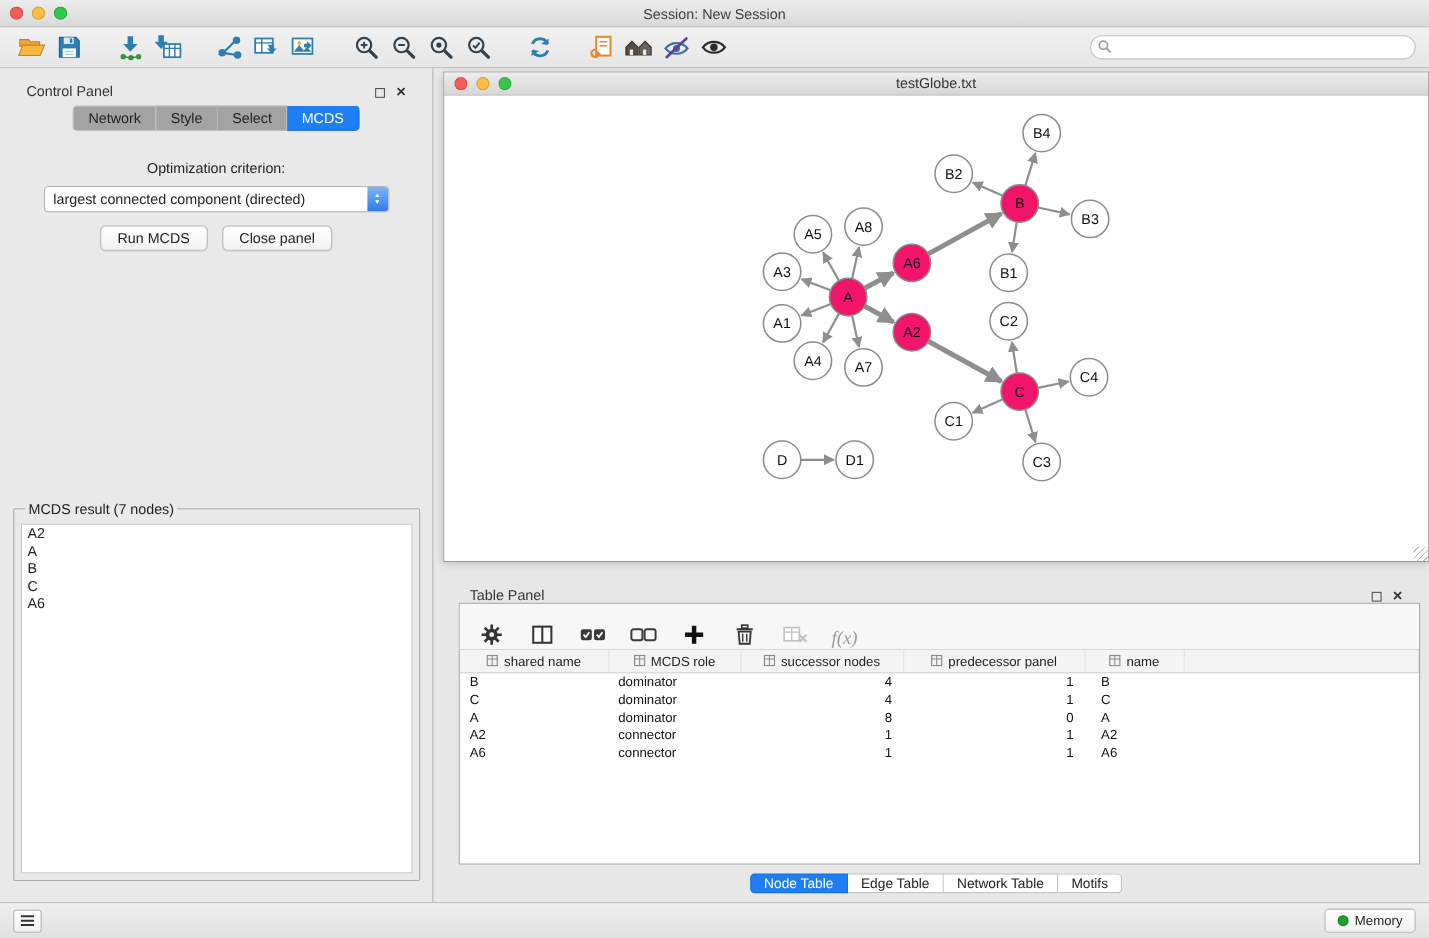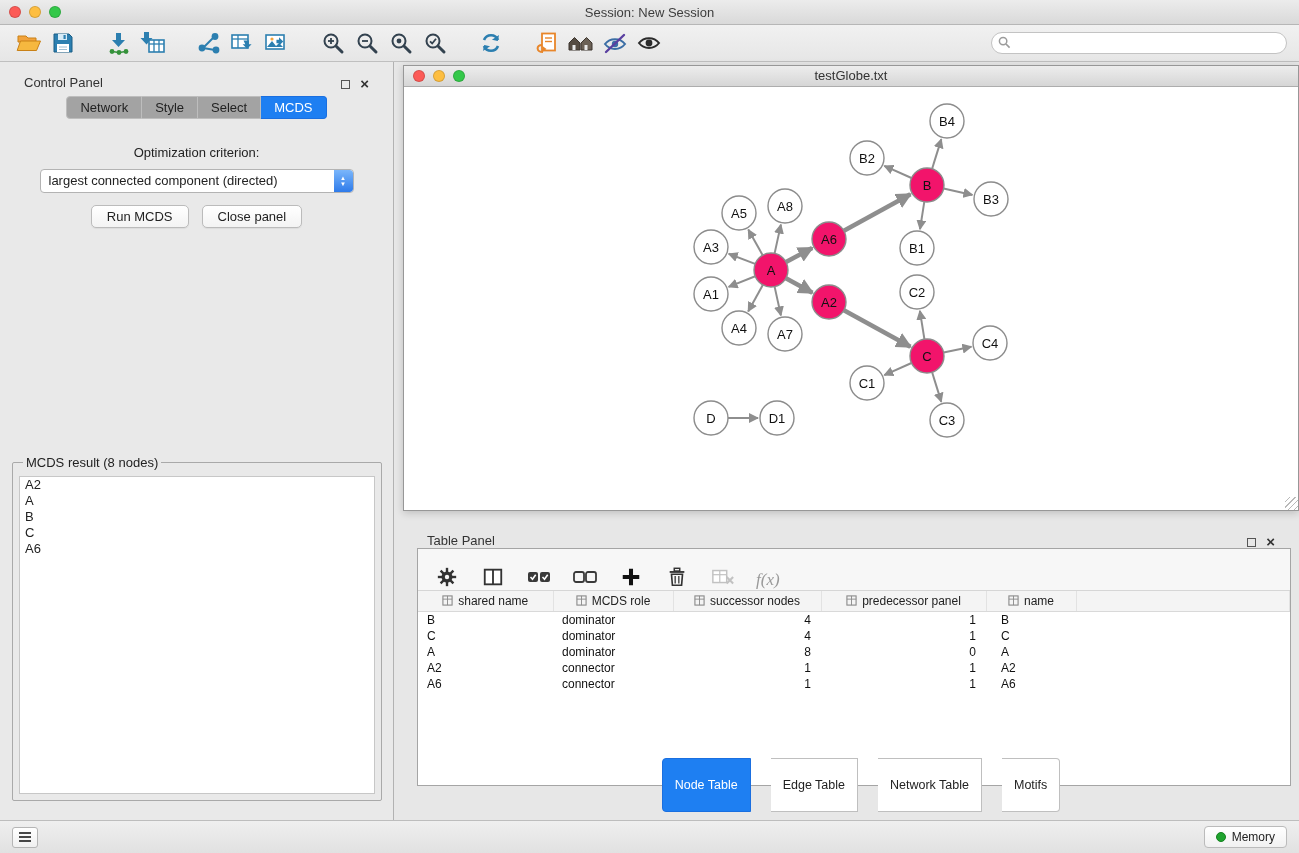--- a/index.html
+++ b/index.html
@@ -84,21 +84,21 @@
   table.data col.c4{width:165px} table.data col.c5{width:90px} table.data col.c6{width:auto}
   table.data th { height:20px; background:#F4F4F4; border-bottom:1px solid #D9D9D9; border-right:1px solid #E2E2E2;
     font-weight:normal; font-size:12px; color:#222; }
   table.data th .th-inner { display:flex; align-items:center; justify-content:center; gap:5px; }
   table.data td { height:16px; line-height:16px; white-space:nowrap; overflow:hidden; color:#111; }
   td.a-left { text-align:left; padding-left:9px; }
   td.a-right { text-align:right; padding-right:10px; }
   td.a-name { text-align:left; padding-left:15px; }
   .tp-tabs { position:absolute; bottom:8px; left:0; right:0; display:flex; justify-content:center; }
   .tp-tabs button { appearance:none; background:#fff; border:1px solid #BFBFBF; border-left-width:0;
-    padding:19px 12px; font-size:12.5px; font-family:inherit; color:#222; cursor:pointer;margin-left:20px; }
+    padding:1px 12px; font-size:12.5px; font-family:inherit; color:#222; cursor:pointer; }
   .tp-tabs button:first-child { border-left-width:1px; border-radius:4px 0 0 4px; }
   .tp-tabs button:last-child { border-radius:0 4px 4px 0; }
   .tp-tabs button.active { background:#1E7FF2; border-color:#1A6FE0; color:#fff; }
 
   
   .statusbar { position:absolute; left:0; bottom:0; right:0; height:33px;
     background:linear-gradient(#EFEFEF,#E1E1E1); border-top:1px solid #BDBDBD;
     display:flex; align-items:center; padding:0 12px; }
   .menu-btn { width:26px; height:21px; border:1px solid #B5B5B5; border-radius:3px;
     background:linear-gradient(#FFF,#F0F0F0); display:flex; align-items:center; justify-content:center; cursor:pointer; }
@@ -285,21 +285,21 @@
             <span>▲</span>
             <span>▼</span>
           </span>
       </div>
       <div class="btn-row">
         <button class="mac-btn">Run MCDS</button>
         <button class="mac-btn">Close panel</button>
       </div>
     </div>
     <fieldset class="mcds">
-      <legend>MCDS result (8 nodes)</legend>
+      <legend>MCDS result (7 nodes)</legend>
       <div class="result-list">
           <div class="list-item">A2</div>
           <div class="list-item">A</div>
           <div class="list-item">B</div>
           <div class="list-item">C</div>
           <div class="list-item">A6</div>
         </div>
     </fieldset>
   </div>
 

